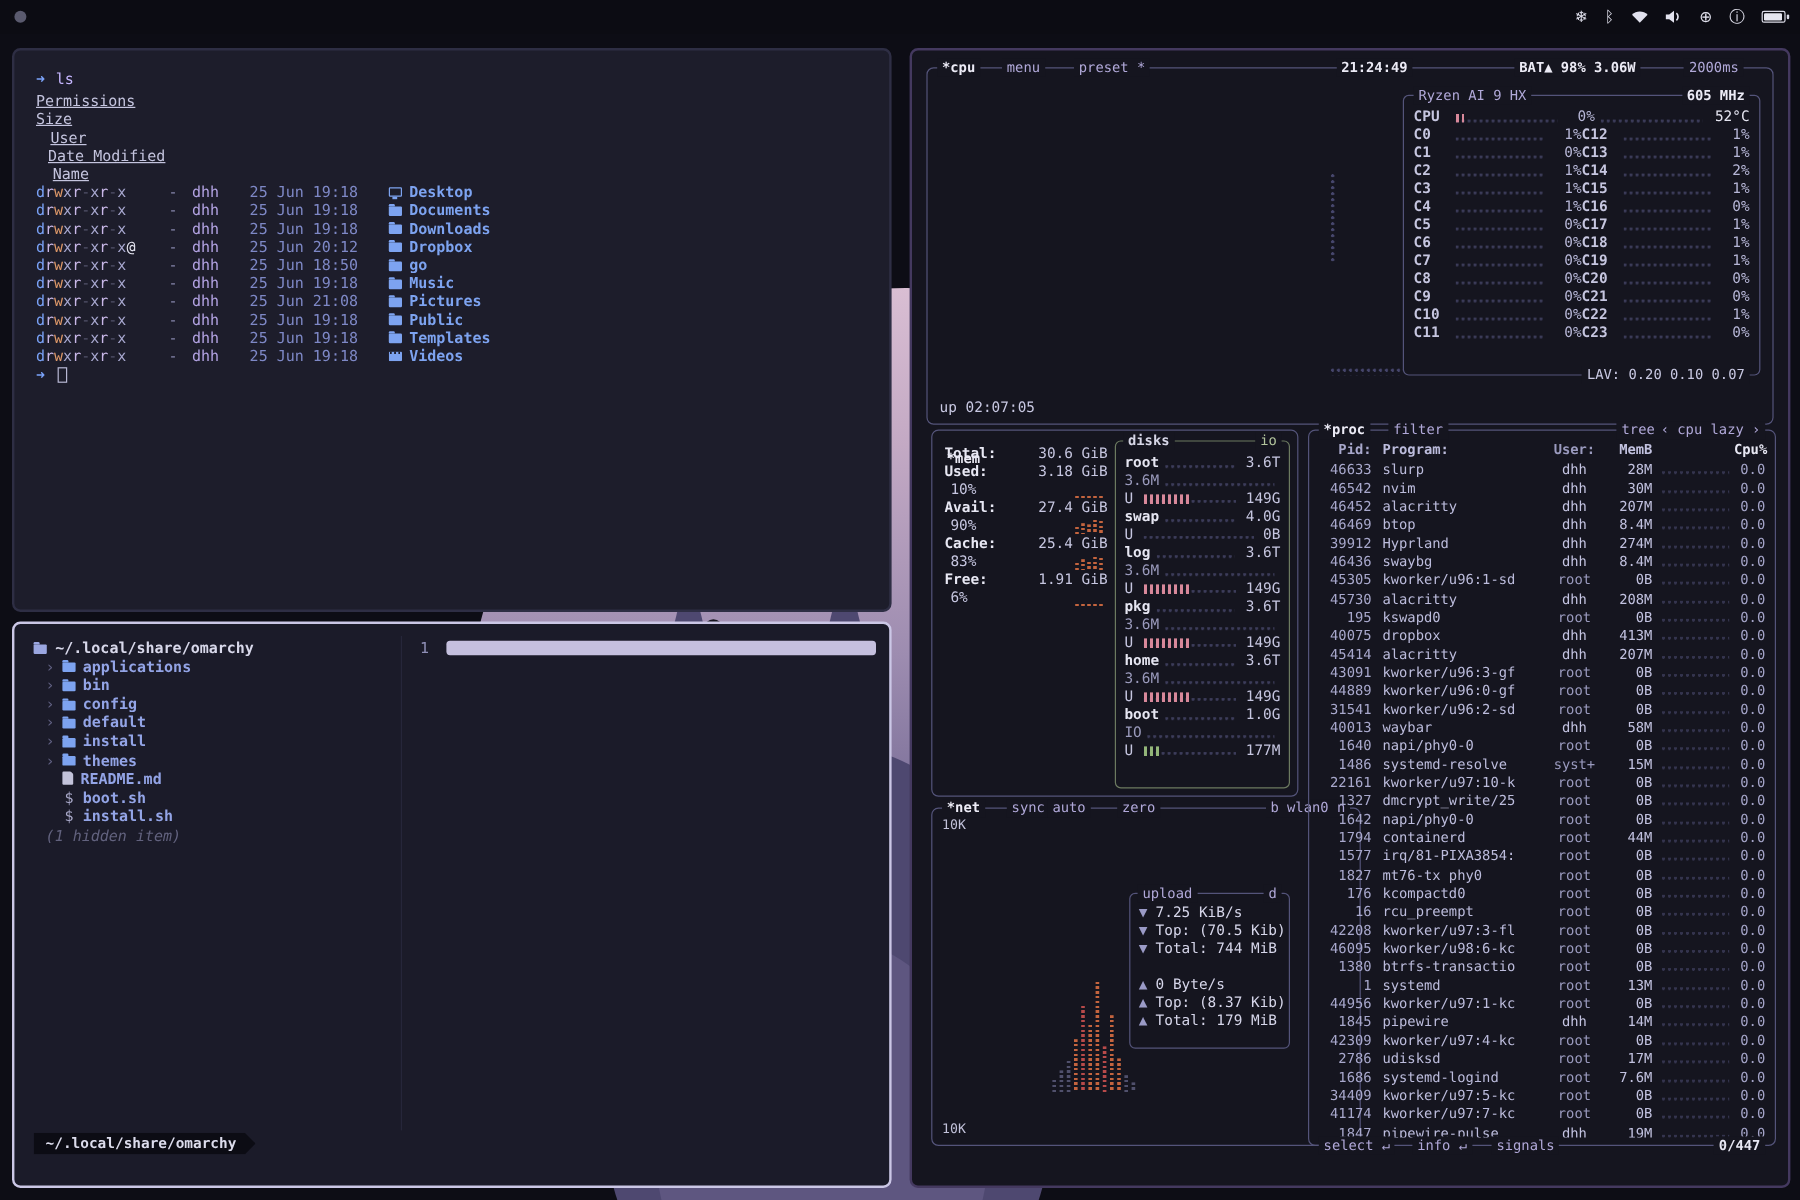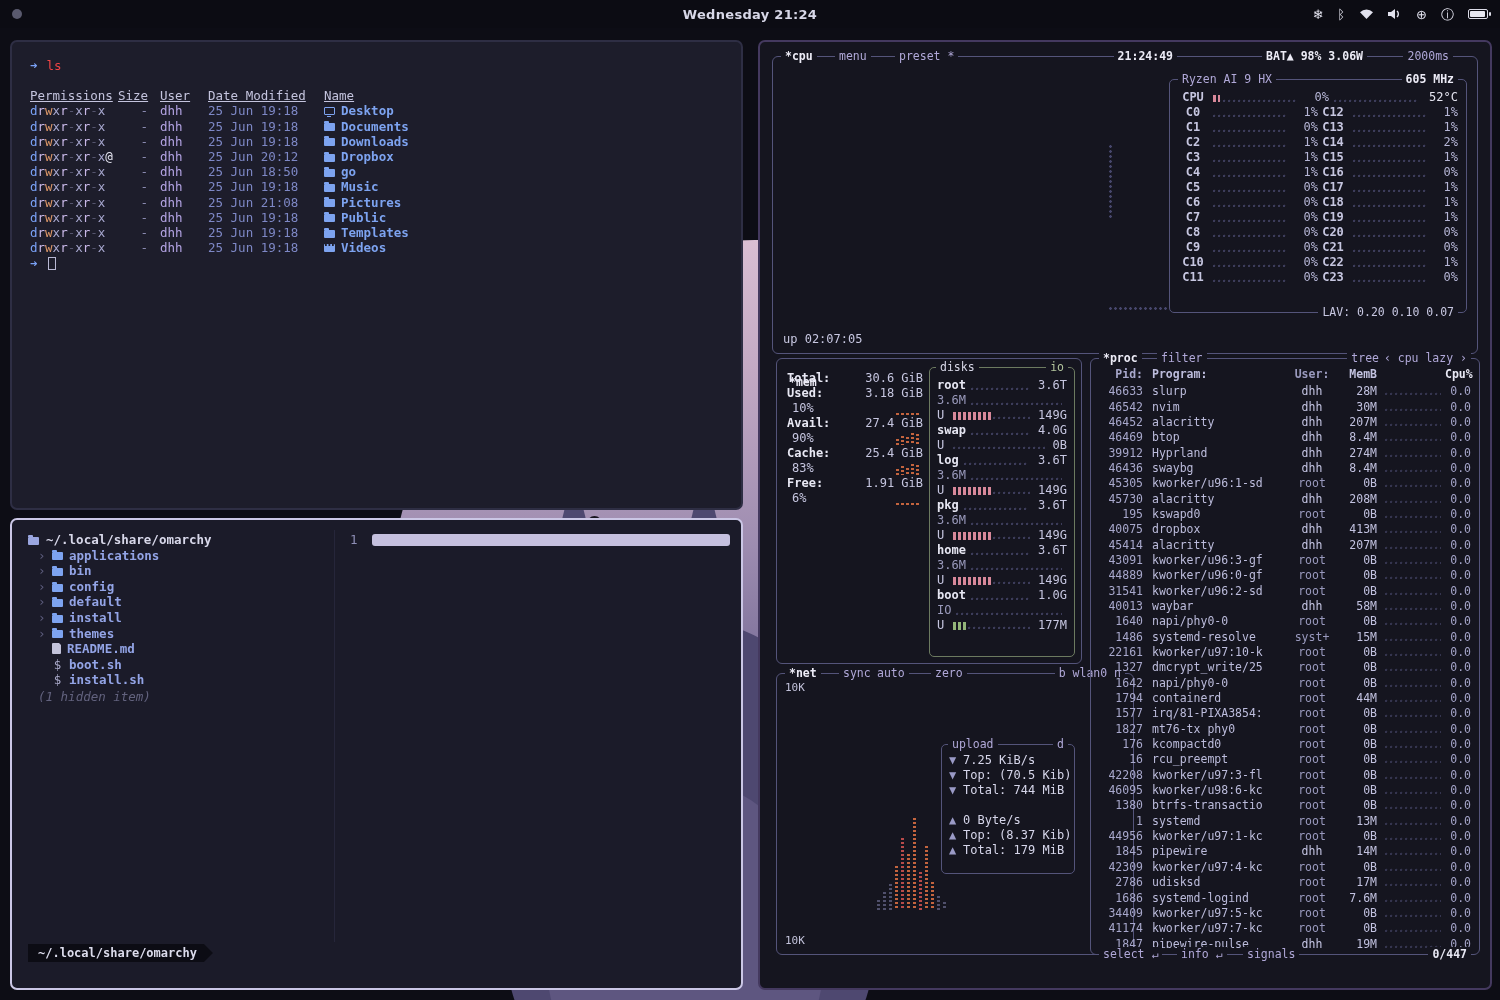--- a/index.html
+++ b/index.html
@@ -39,22 +39,22 @@
   .batt::after{content:"";position:absolute;right:-4px;top:2px;width:2px;height:4px;background:#dcdce8;border-radius:1px;}
 
   
   .win{position:absolute;border-radius:7px;overflow:hidden;}
 
   
   #win-ls{left:10px;top:40px;width:733px;height:470px;background:#1d1d2b;border:2px solid #2e2e44;}
   .term{position:absolute;inset:0;padding:16px 18px;font-size:12.5px;line-height:15.2px;color:#b8b8d4;}
   .line{display:flex;align-items:center;white-space:pre;}
   .prompt{color:#7aa2f7;margin-right:9px;font-weight:bold;}
-  .cmd{color:#ef4444;}
-  .ls-header{display:flex;margin-top:15px;color:#c4c4de;}
+  .cmd{color:#c4b5fd;}
+  .ls-header{display:flex;margin-top:3px;color:#c4c4de;flex-direction:column;}
   .ls-header span{text-decoration:underline;}
   .h-perms{width:88px;}.h-size{width:30px;text-align:right;}.h-user{width:38px;margin-left:12px;}
   .h-date{width:102px;margin-left:10px;}.h-name{margin-left:14px;}
   .ls-row{display:flex;height:15.2px;}
   .col-perms{width:88px;}
   .col-size{width:30px;text-align:right;color:#8a8ab0;}
   .col-user{width:38px;margin-left:12px;color:#b3a3e3;}
   .col-date{width:102px;margin-left:10px;color:#7e88c6;}
   .col-name{margin-left:14px;color:#7da3f0;display:inline-flex;align-items:center;gap:6px;font-weight:bold;}
   .pc-d{color:#7aa2f7;}.pc-r{color:#c9b8e8;}.pc-w{color:#e09a6a;}.pc-x{color:#a8a8d0;}
@@ -100,21 +100,21 @@
   .dotline{flex:1;height:10px;align-self:center;margin:0 5px;position:relative;
     background-image:radial-gradient(circle at 1.2px 7.8px,#3c3c5a 1.1px,transparent 1.4px);
     background-size:5px 10px;background-repeat:repeat-x;}
   .dotline .fill{position:absolute;left:0;bottom:1px;height:7px;
     background:repeating-linear-gradient(90deg,#d8889a 0 3px,transparent 3px 5px);}
 
   
   #cpu-box{left:12px;top:14px;width:706px;height:298px;}
   #cpu-sub{position:absolute;right:10px;top:22px;width:298px;height:234px;border:1px solid #54547a;border-radius:5px;padding:10px 8px 4px;}
   .crow{display:flex;height:15px;align-items:center;}
-  .crow .cname{width:30px;color:#c6c6e0;font-weight:bold;flex:none;text-align:center;}
+  .crow .cname{width:30px;color:#c6c6e0;font-weight:bold;flex:none;}
   .crow .cpct{width:26px;text-align:right;color:#b6b6d6;flex:none;}
   .chalf{flex:1;display:flex;align-items:center;min-width:0;}
   .cpu-uptime{position:absolute;left:10px;bottom:6px;color:#c8c8e2;}
   .vdots{position:absolute;width:6px;background-image:radial-gradient(circle at 1.5px 1.5px,#46466c 1.2px,transparent 1.5px);
     background-size:6px 5px;background-repeat:repeat-y;}
   .hdots{position:absolute;height:6px;background-image:radial-gradient(circle at 1.5px 1.5px,#46466c 1.2px,transparent 1.5px);
     background-size:5px 6px;background-repeat:repeat-x;}
 
   
   #mem-box{left:16px;top:316px;width:306px;height:306px;}
@@ -184,21 +184,20 @@
   <div class="wp-soot" style="left:541px;top:450px;"></div>
   <div class="wp-soot" style="left:556px;top:422px;"></div>
   <div class="wp-soot" style="left:571px;top:484px;"></div>
   <div class="wp-soot" style="left:587px;top:516px;"></div>
   <div class="wp-soot" style="left:563px;top:541px;"></div>
   <div class="wp-moon"></div>
 </div>
 
 <div class="topbar">
   <span class="tb-dot"></span>
-  <div class="tb-clock">Wednesday 21:24</div>
   <div class="tb-icons">
     <span class="glyph">❄</span>
     <span class="glyph">ᛒ</span>
     <span style="display:inline-flex;">
       <svg width="15" height="12" viewBox="0 0 15 12">
           <path d="M7.5 11 L1 4.2 A9.2 9.2 0 0 1 14 4.2 Z" fill="#e2e2ee"></path>
         </svg>
     </span>
     <span style="display:inline-flex;">
       <svg width="14" height="12" viewBox="0 0 14 12">
@@ -633,21 +632,21 @@
           <span class="vbars">
             <i style="height: 2px;"></i>
             <i style="height: 2px;"></i>
             <i style="height: 2px;"></i>
             <i style="height: 2px;"></i>
             <i style="height: 2px;"></i>
           </span>
         </div>
       </div>
     <div id="disk-sub">
-      <span class="blabel" style="left:6px;color:#d6d6e6;">disks</span>
+      <span class="blabel" style="left:6px;color:#d6d6e6;font-weight:bold;">disks</span>
       <span class="blabel" style="right:6px;color:#b2c49c;">io</span>
       <div id="disk-rows">
           <div class="drow">
             <span class="dname">root</span>
             <div class="dotline"></div>
             <span class="dval">3.6T</span>
           </div>
           <div class="drow">
             <span class="dio">3.6M</span>
             <div class="dotline"></div>

